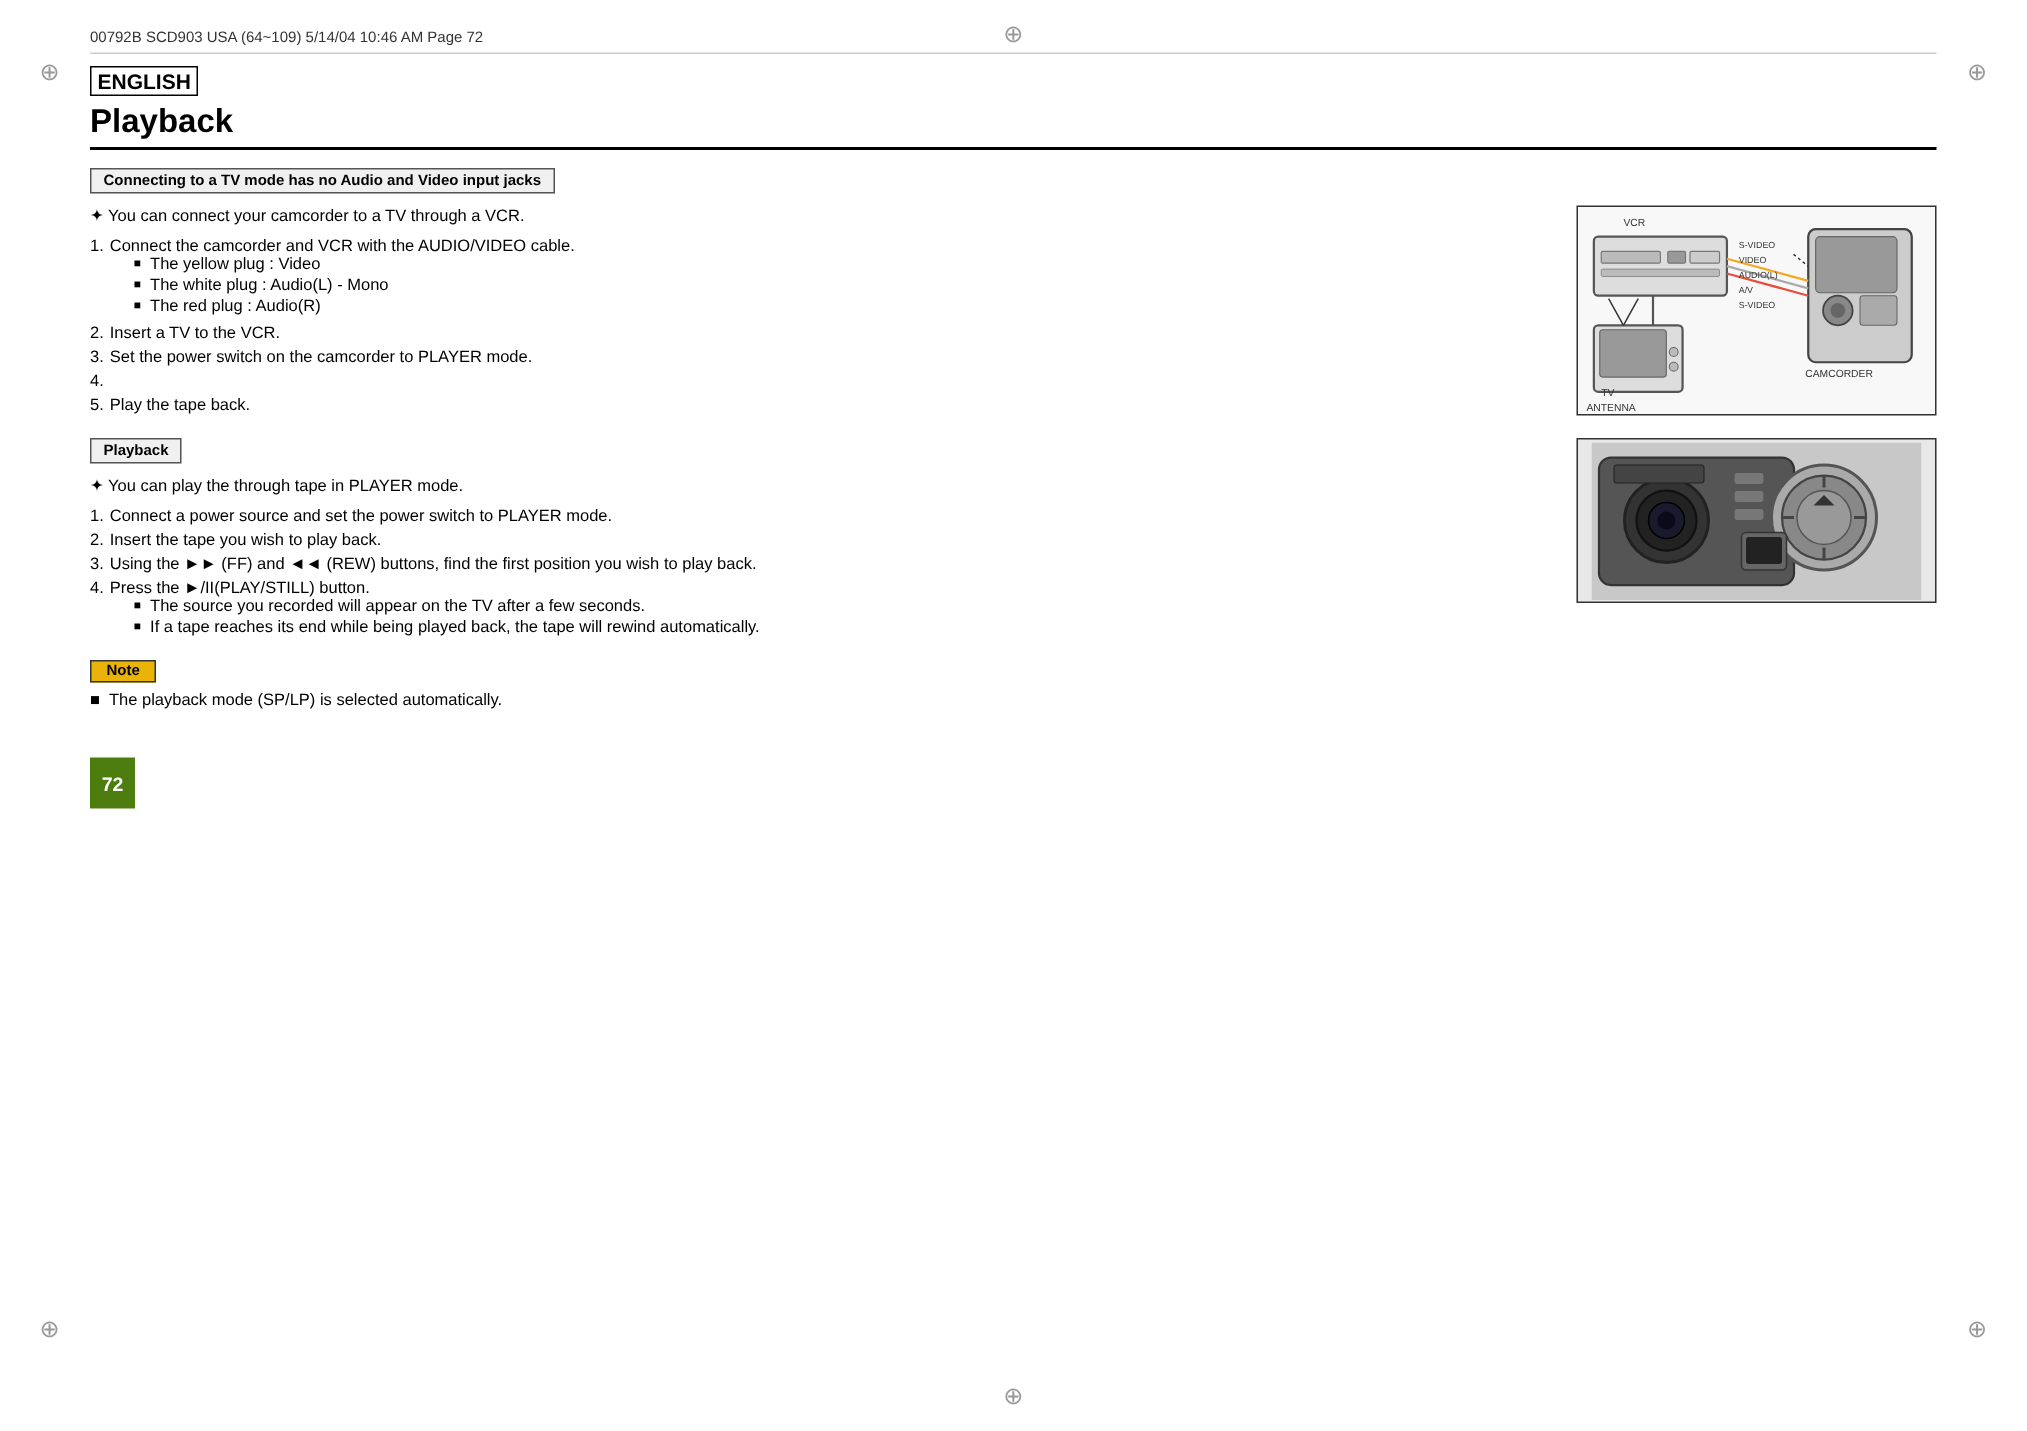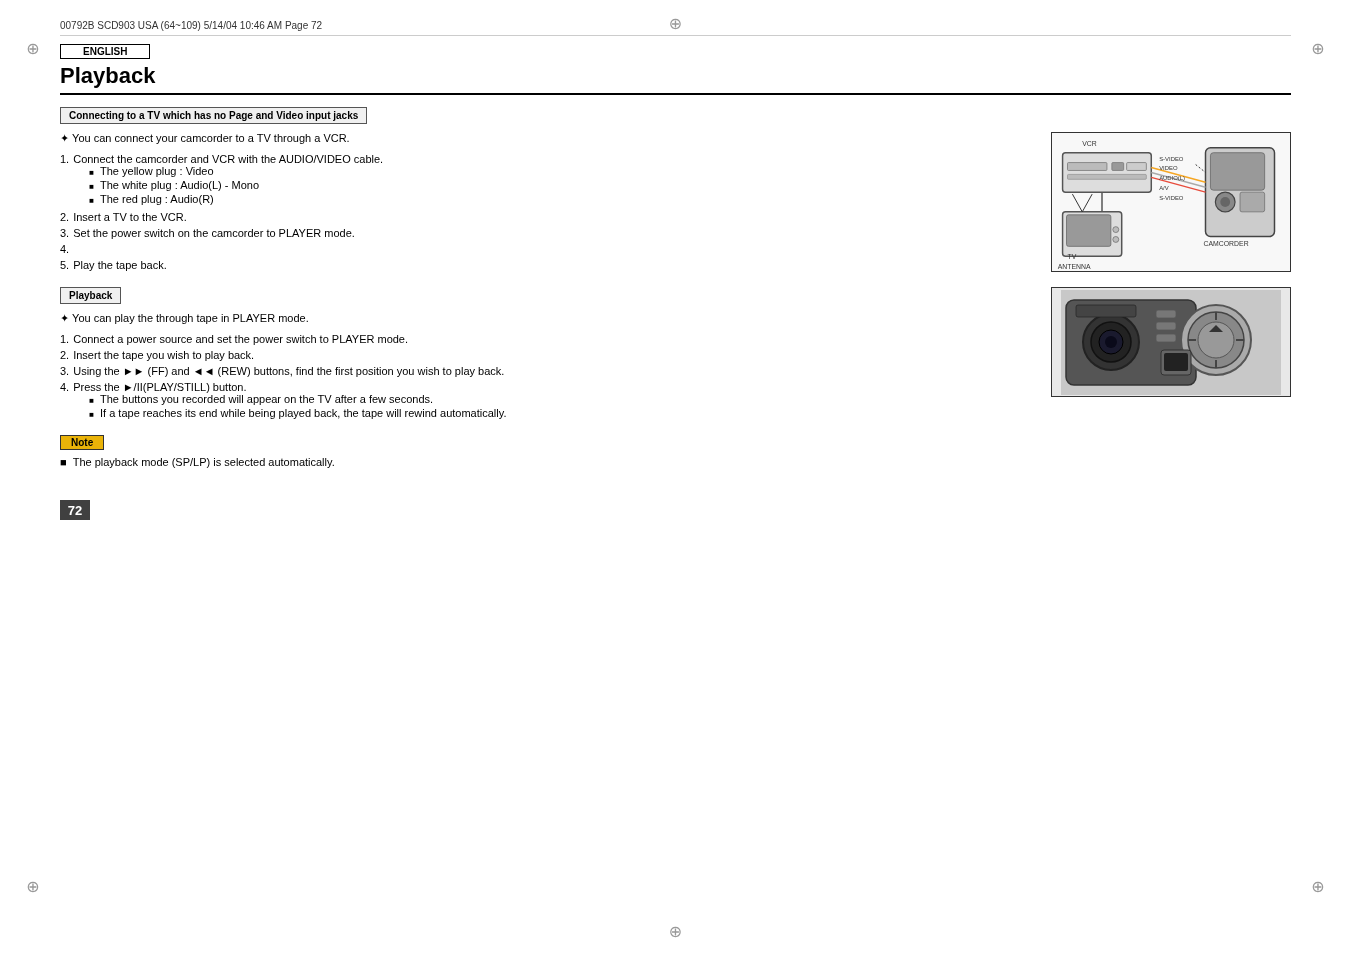--- a/index.html
+++ b/index.html
@@ -27,22 +27,22 @@
       border-bottom: 1px solid #ccc;
       padding-bottom: 4px;
       display: flex;
       align-items: center;
       gap: 8px;
     }
     
     .lang-badge {
       display: inline-block;
       border: 1.5px solid #000;
-      padding: 1px 22px;
-      font-size: 10px;
+      padding: 1px 4px;
+      font-size: 14px;
       font-weight: bold;
       margin-bottom: 4px;
     }
     
     .page-title {
       font-size: 22px;
       font-weight: bold;
       border-bottom: 2px solid #000;
       margin-bottom: 12px;
       padding-bottom: 4px;
@@ -88,40 +88,40 @@
       height: 110px;
       background: #e8e8e8;
       display: flex;
       align-items: center;
       justify-content: center;
       position: relative;
       overflow: hidden;
     }
     
     .checklist { list-style: none; margin: 0; padding: 0; }
-    .checklist li { display: flex; align-items: flex-end; gap: 6px; margin-bottom: 2px; padding-left: 16px; }
+    .checklist li { display: flex; align-items: flex-start; gap: 6px; margin-bottom: 2px; padding-left: 16px; }
     .checklist li::before { content: "■"; font-size: 8px; margin-top: 1px; flex-shrink: 0; }
     
     .note-box {
       border: 1px solid #333;
       display: inline-block;
       padding: 1px 10px;
       font-size: 10px;
       font-weight: bold;
       margin-bottom: 6px;
       background: #eab308;
     }
     
     .page-num {
-      background: #404040;
+      background: #4d7c0f;
       color: #fff;
       font-weight: bold;
       font-size: 13px;
       width: 30px;
-      height: 20px;
+      height: 34px;
       display: inline-flex;
       align-items: center;
       justify-content: center;
       margin-top: 20px;
     }
     
     .diagram-svg { width: 100%; height: 100%; }
 
     
     .reg-mark {
@@ -155,21 +155,21 @@
     <span>00792B SCD903 USA (64~109)   5/14/04  10:46 AM   Page 72</span>
   </div>
 
   <div>
     <span class="lang-badge">ENGLISH</span>
   </div>
 
   <div class="page-title">Playback</div>
 
   <div>
-    <div class="section-box">Connecting to a TV which has no Page and Video input jacks</div>
+    <div class="section-box">Connecting to a TV mode has no Audio and Video input jacks</div>
     <div class="content-row">
       <div class="content-left">
         <p style="margin-bottom:8px;">✦  You can connect your camcorder to a TV through a VCR.</p>
 
         <div style="margin-bottom:4px; display:flex; gap:4px; align-items:flex-start;">
           <span>1.</span>
           <div>
             <span>Connect the camcorder and VCR with the AUDIO/VIDEO cable.</span>
             <ul class="checklist">
               <li>
@@ -277,21 +277,21 @@
           <span>Using the ►► (FF) and ◄◄ (REW) buttons, find the first position you wish to play back.</span>
         </div>
 
         
         <div style="margin-bottom:4px; display:flex; gap:4px; align-items:flex-start;">
           <span>4.</span>
           <div>
             <span>Press the ►/II(PLAY/STILL) button.</span>
             <ul class="checklist">
               <li>
-                  <span>The buttons you recorded will appear on the TV after a few seconds.</span>
+                  <span>The source you recorded will appear on the TV after a few seconds.</span>
                 </li>
               <li>
                   <span>If a tape reaches its end while being played back, the tape will rewind automatically.</span>
                 </li>
             </ul>
           </div>
         </div>
 
         
         <div style="margin-top:14px;">

